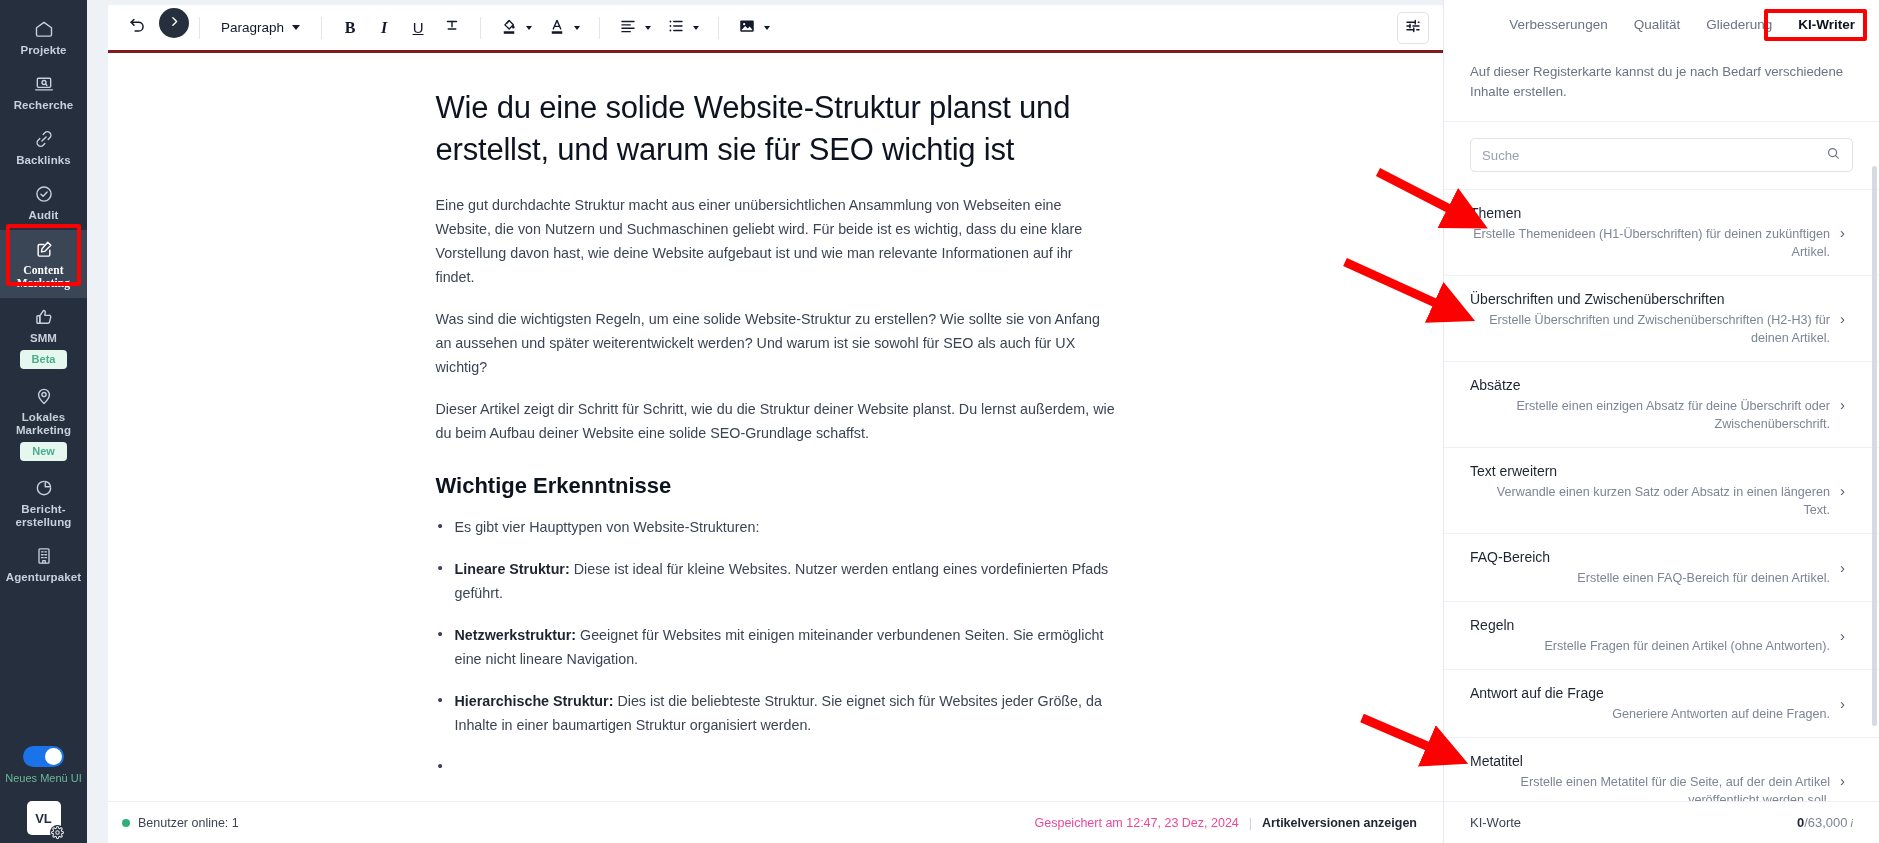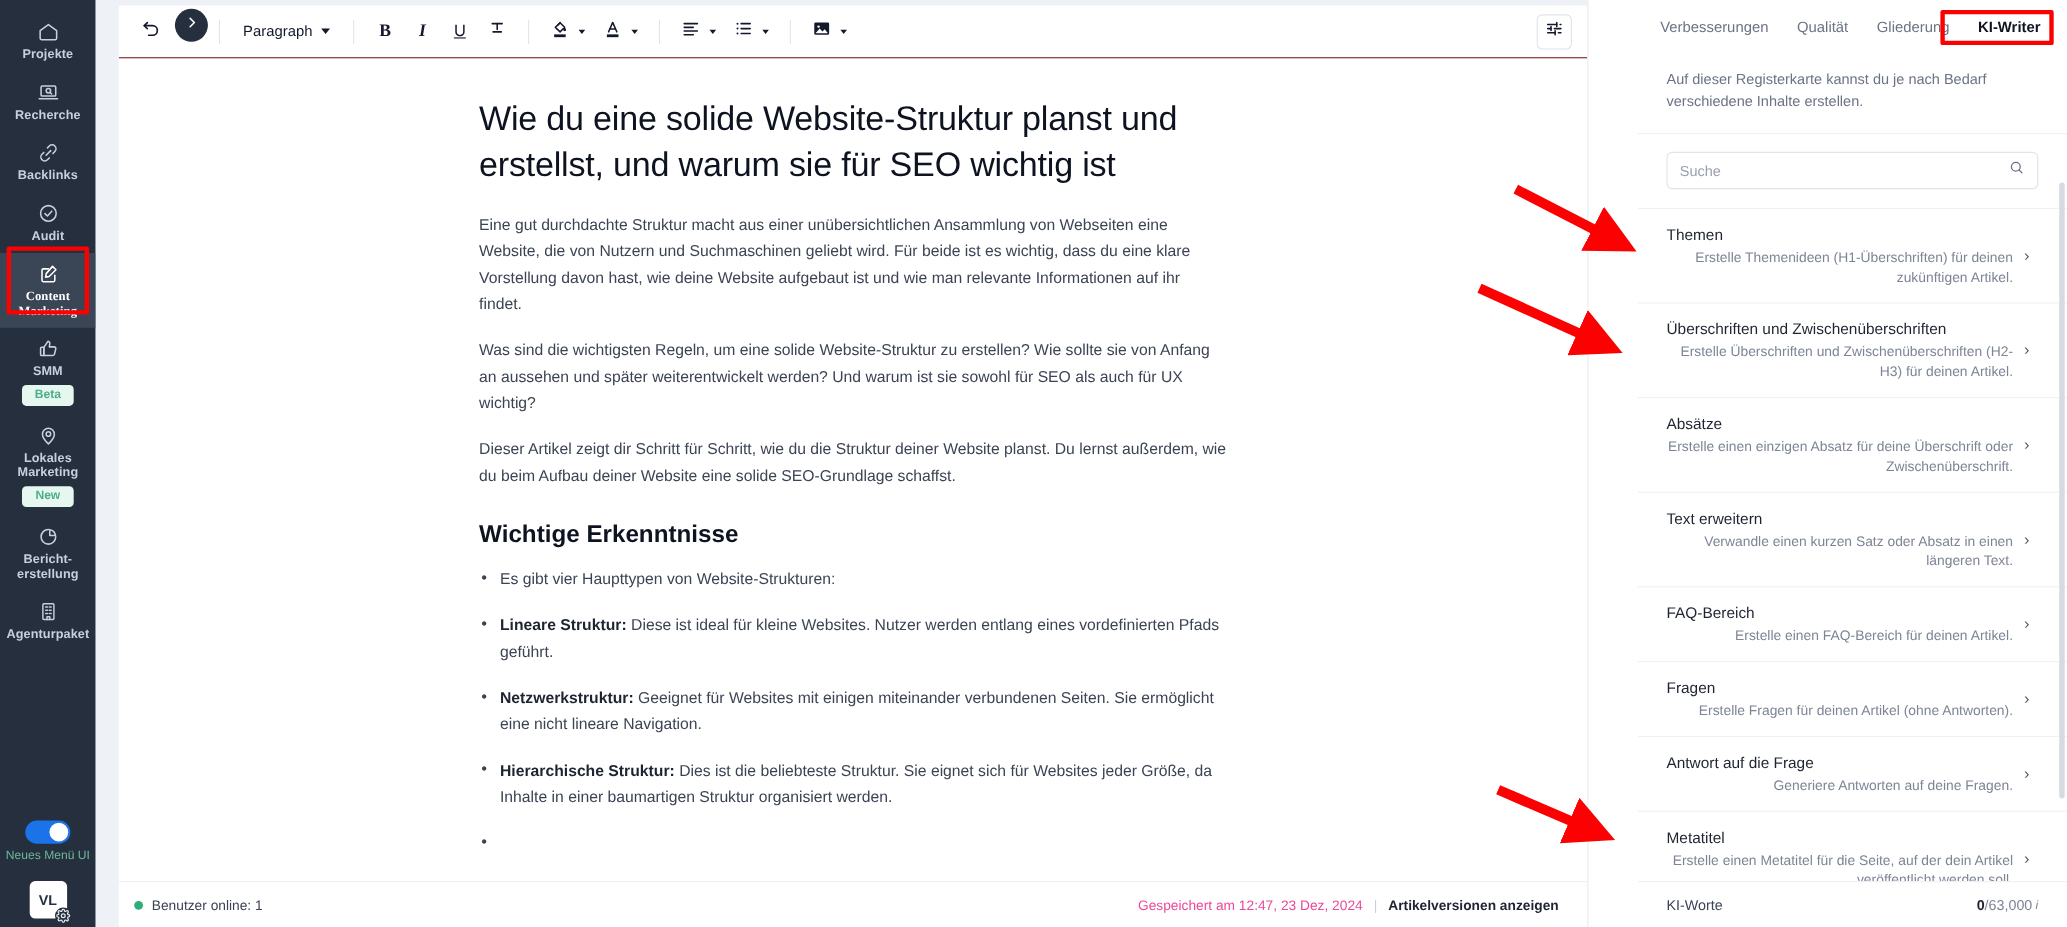--- a/index.html
+++ b/index.html
@@ -79,21 +79,21 @@
     flex: 1 1 auto; height: 843px; background: #eef1f6;
     display: flex; flex-direction: column; position: relative;
     padding-left: 21px; padding-top: 5px;
   }
   #editor-card {
     flex: 1 1 auto; background: #ffffff; display: flex; flex-direction: column;
     border-radius: 2px; overflow: hidden; position: relative;
   }
   #toolbar {
     height: 48px; flex: 0 0 48px; display: flex; align-items: center;
-    padding: 0 10px 0 14px; border-bottom: 1px solid #7f1d1d; gap: 4px;
+    padding: 0 10px 0 14px; border-bottom: 3px solid #7f1d1d; gap: 4px;
   }
   .tb-btn {
     width: 30px; height: 30px; display: flex; align-items: center;
     justify-content: center; cursor: pointer; border-radius: 4px;
     color: #13192b; flex: 0 0 auto;
   }
   .tb-btn.disabled { color: #c2c8d2; }
   .tb-sep { width: 1px; height: 22px; background: #e2e6ec; margin: 0 9px; flex:0 0 1px; }
   .tb-drop {
     display: flex; align-items: center; gap: 8px; padding: 0 8px;
@@ -149,21 +149,20 @@
   #status-spacer { flex: 1 1 auto; }
   #saved-text { color: #ec4899; }
   #status-div { color: #c9cfd9; margin: 0 10px; }
   #versions-link { color: #1f2431; font-weight: 600; cursor: pointer; }
 
   
   #right {
     width: 436px; flex: 0 0 436px; height: 843px; background: #ffffff;
     border-left: 1px solid #e6eaf0; display: flex; flex-direction: column;
     position: relative;
-    padding-left: 45px;
   }
   #tabbar {
     height: 48px; flex: 0 0 48px; display: flex; align-items: center;
     justify-content: flex-end; gap: 22px; padding: 0 22px 0 12px;
     position: relative;
   }
   .tab {
     font-size: 13.5px; color: #6b7384; cursor: pointer; padding: 4px 2px;
     white-space: nowrap;
   }
@@ -574,21 +573,21 @@
       <div class="p-item">
         <div class="txt">
           <div class="p-title">FAQ-Bereich</div>
           <div class="p-desc">Erstelle einen FAQ-Bereich für deinen Artikel.</div>
         </div>
         <span class="p-chev">›</span>
       </div>
 
       <div class="p-item">
         <div class="txt">
-          <div class="p-title">Fragen</div>
+          <div class="p-title">Regeln</div>
           <div class="p-desc">Erstelle Fragen für deinen Artikel (ohne Antworten).</div>
         </div>
         <span class="p-chev">›</span>
       </div>
 
       <div class="p-item">
         <div class="txt">
           <div class="p-title">Antwort auf die Frage</div>
           <div class="p-desc">Generiere Antworten auf deine Fragen.</div>
         </div>

